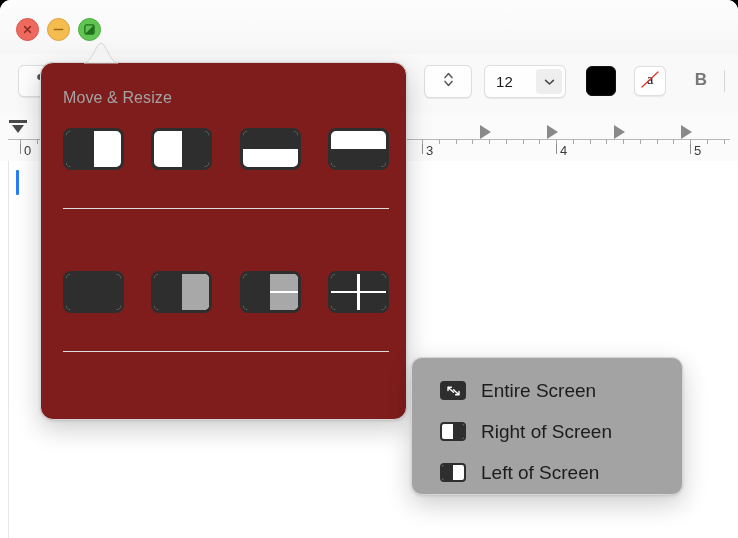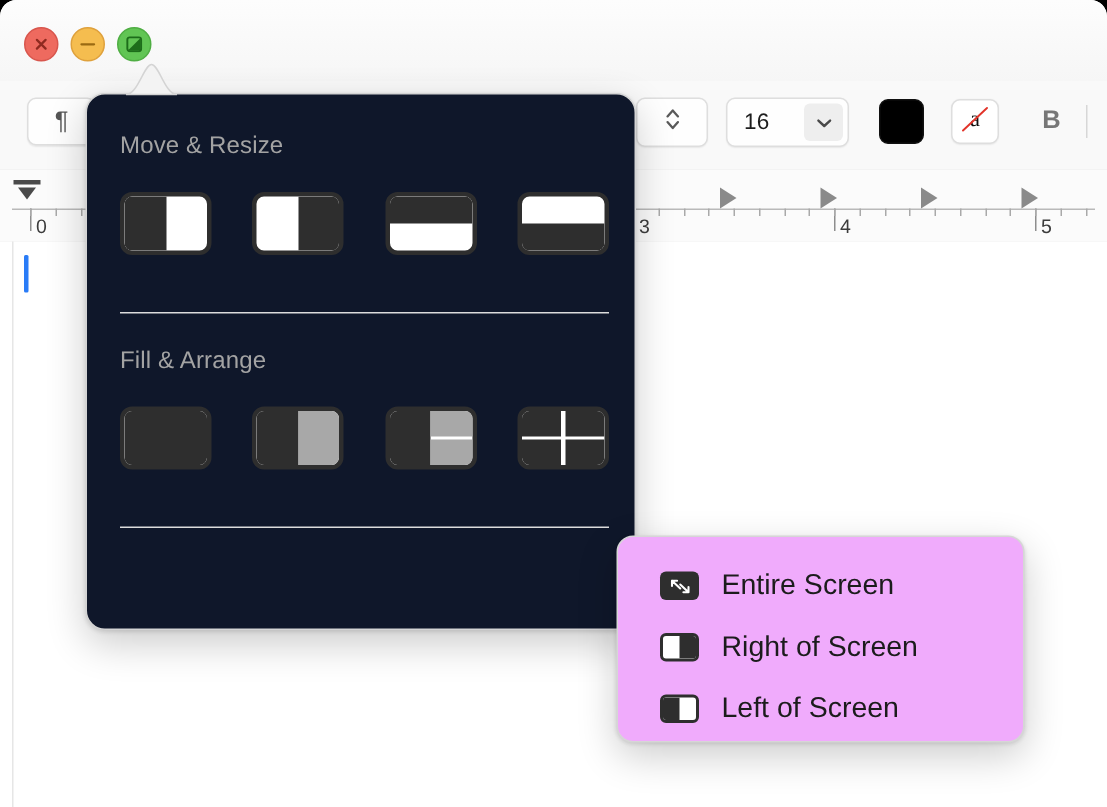--- a/index.html
+++ b/index.html
@@ -199,23 +199,23 @@
     position: absolute;
     left: 84px; top: 42px;
     width: 34px; height: 22px;
     overflow: hidden;
     z-index: 31;
   }
   #popover-tail svg { display: block; }
 
   #popover {
     position: absolute;
-    left: 57px; top: 62px;
+    left: 40px; top: 62px;
     width: 365px; height: 356px;
-    background: #0f172a;
+    background: #7f1d1d;
     border: 1px solid #d4d4d4;
     border-radius: 13px;
     box-shadow: 0 9px 26px rgba(0,0,0,0.20), 0 1px 3px rgba(0,0,0,0.12);
     z-index: 30;
   }
   .pop-section-title {
     position: absolute;
     left: 22px;
     font-size: 16px;
     color: #a3a3a3;
@@ -279,21 +279,21 @@
     font-size: 19px;
     color: #ffffff;
   }
   #fullscreen-chevron { display: flex; align-items: center; }
 
   
   #submenu {
     position: absolute;
     left: 411px; top: 357px;
     width: 272px; height: 138px;
-    background: #f0abfc;
+    background: #a3a3a3;
     border: 1px solid #d6d6d6;
     border-radius: 11px;
     box-shadow: 0 9px 26px rgba(0,0,0,0.20), 0 1px 3px rgba(0,0,0,0.12);
     z-index: 40;
     padding-top: 12px;
     box-sizing: border-box;
   }
   .submenu-item {
     height: 41px;
     display: flex;
@@ -376,21 +376,21 @@
     <div class="tb-btn" id="stepper-btn">
       <span>
         <svg width="11" height="17" viewBox="0 0 11 17">
           <path d="M2 6.6 L5.5 2.6 L9 6.6" fill="none" stroke="#5a5a5a" stroke-width="1.5" stroke-linecap="round" stroke-linejoin="round"></path>
           <path d="M2 10.4 L5.5 14.4 L9 10.4" fill="none" stroke="#5a5a5a" stroke-width="1.5" stroke-linecap="round" stroke-linejoin="round"></path>
         </svg>
       </span>
     </div>
 
     <div class="tb-btn" id="fontsize-field">
-      <span id="fontsize-value">16</span>
+      <span id="fontsize-value">12</span>
       <span id="fontsize-chevron">
         <svg width="11" height="8" viewBox="0 0 11 8">
           <path d="M1.6 2.4 L5.5 6.0 L9.4 2.4" fill="none" stroke="#4a4a4a" stroke-width="1.6" stroke-linecap="round" stroke-linejoin="round"></path>
         </svg>
       </span>
     </div>
 
     <div id="color-swatch"></div>
 
     <div class="tb-btn" id="spell-btn">
@@ -505,21 +505,20 @@
       <div class="win-icon">
         <div class="fillpart" style="left:0;right:0;top:0;height:50%;"></div>
       </div>
       <div class="win-icon">
         <div class="fillpart" style="left:0;right:0;bottom:0;height:50%;"></div>
       </div>
     </div>
 
     <div class="pop-divider" id="div-1"></div>
 
-    <div class="pop-section-title" id="title-fill">Fill &amp; Arrange</div>
 
     <div class="icon-row" id="row-fill">
       <div class="win-icon">
         <div class="fillpart" style="left:0;right:0;top:0;bottom:0;"></div>
       </div>
       <div class="win-icon">
         <div class="fillpart" style="left:0;top:0;bottom:0;width:50%;"></div>
         <div class="graypart" style="right:0;top:0;bottom:0;width:50%;"></div>
       </div>
       <div class="win-icon">

